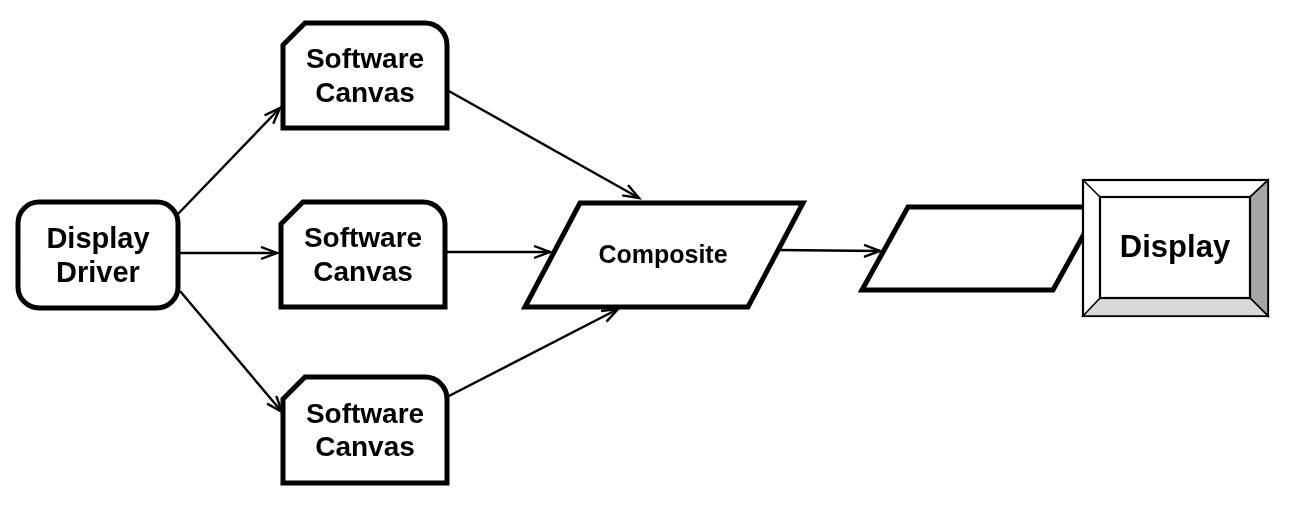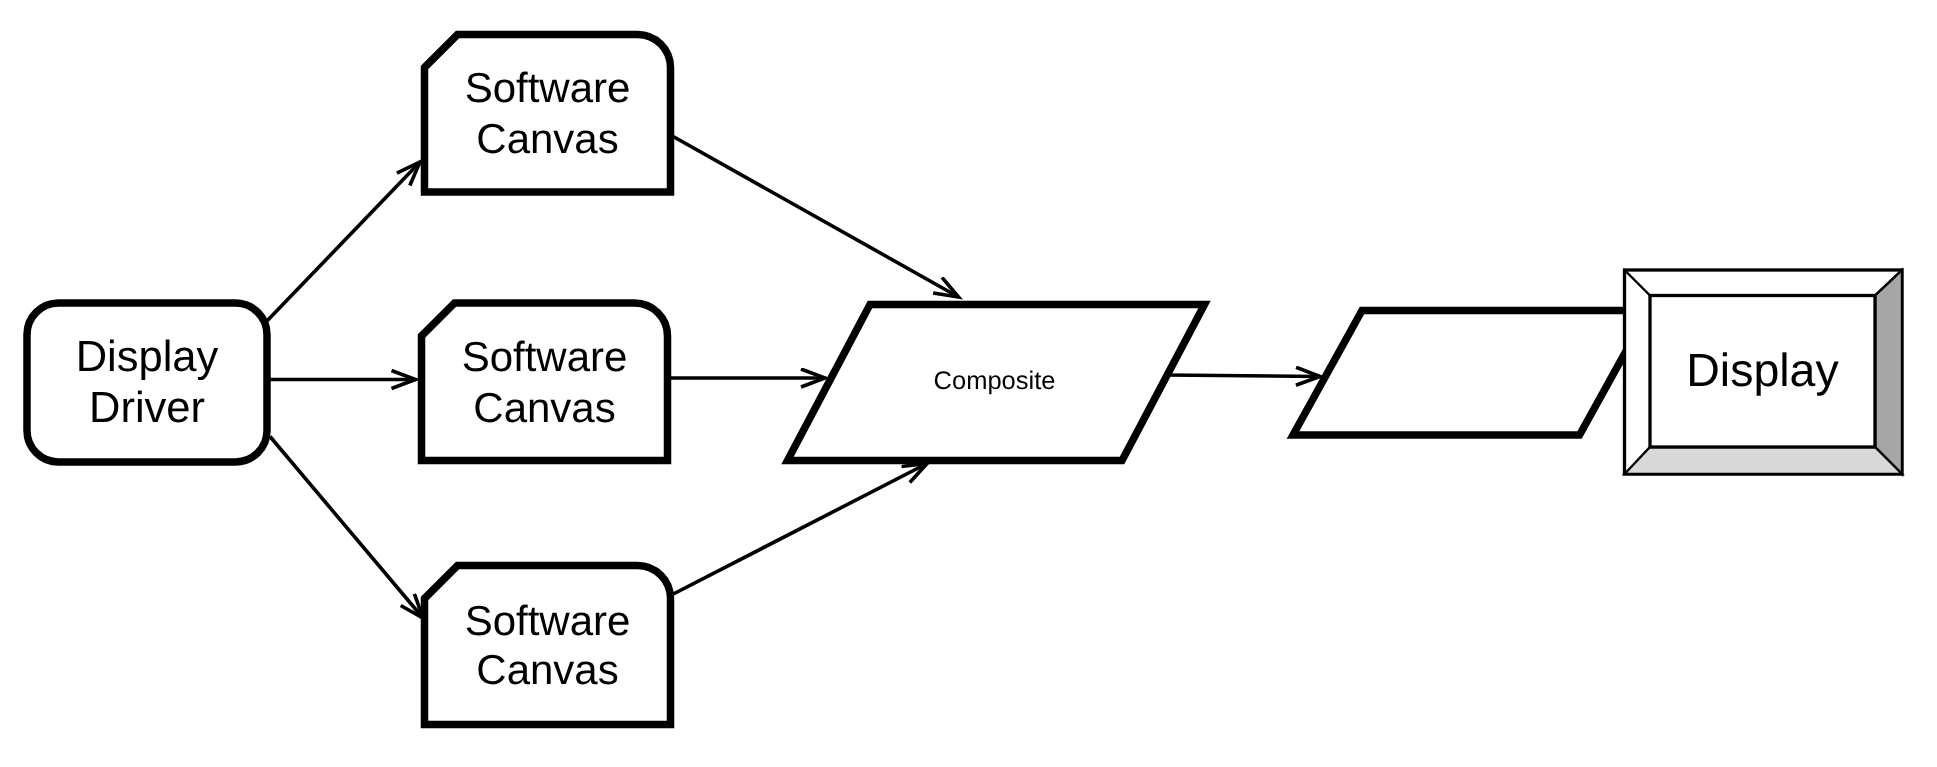--- a/index.html
+++ b/index.html
@@ -23,26 +23,27 @@
   .node-label {
     position: absolute;
     display: flex;
     align-items: center;
     justify-content: center;
     text-align: center;
     white-space: pre-line;
     color: #000000;
     line-height: 1.18;
     pointer-events: none;
+    font-weight: bold;
   }
   .lbl-display-driver { left: 18px;  top: 202px; width: 160px; height: 106px; font-size: 29px; }
   .lbl-canvas-top     { left: 283px; top: 23px;  width: 164px; height: 105px; font-size: 28px; }
   .lbl-canvas-mid     { left: 281px; top: 202px; width: 164px; height: 105px; font-size: 28px; }
   .lbl-canvas-bot     { left: 283px; top: 377px; width: 164px; height: 106px; font-size: 28px; }
-  .lbl-composite      { left: 543px; top: 203px; width: 240px; height: 103px; font-size: 17px; }
+  .lbl-composite      { left: 543px; top: 203px; width: 240px; height: 103px; font-size: 25px; }
   .lbl-gram           { left: 862px; top: 207px; width: 237px; height: 83px;  font-size: 32px; }
   .lbl-display        { left: 1100px;top: 197px; width: 150px; height: 101px; font-size: 31px; }
 </style>
 </head>
 <body>
 
 <div class="diagram-canvas">
 
   <svg class="diagram-svg" width="1291" height="511" viewBox="0 0 1291 511">
     <defs>

